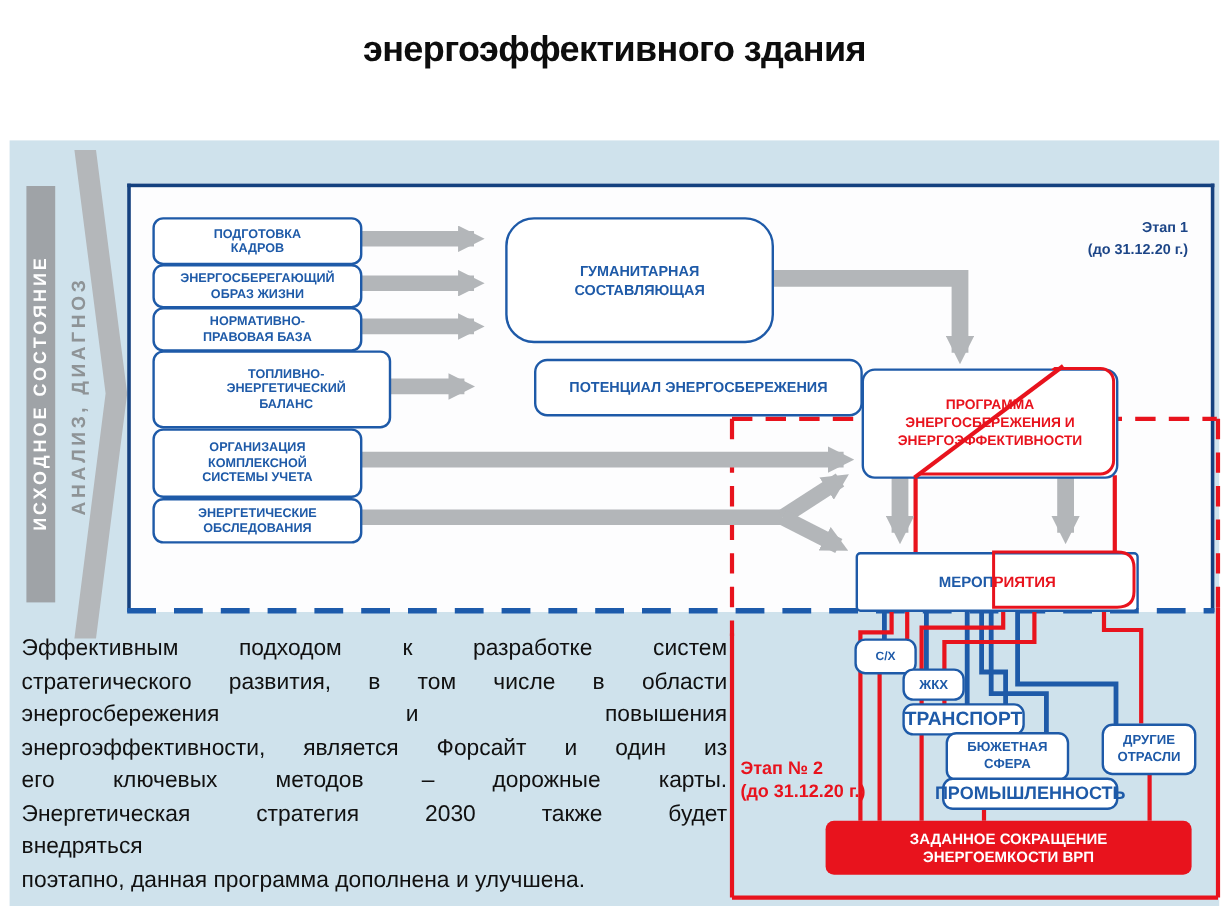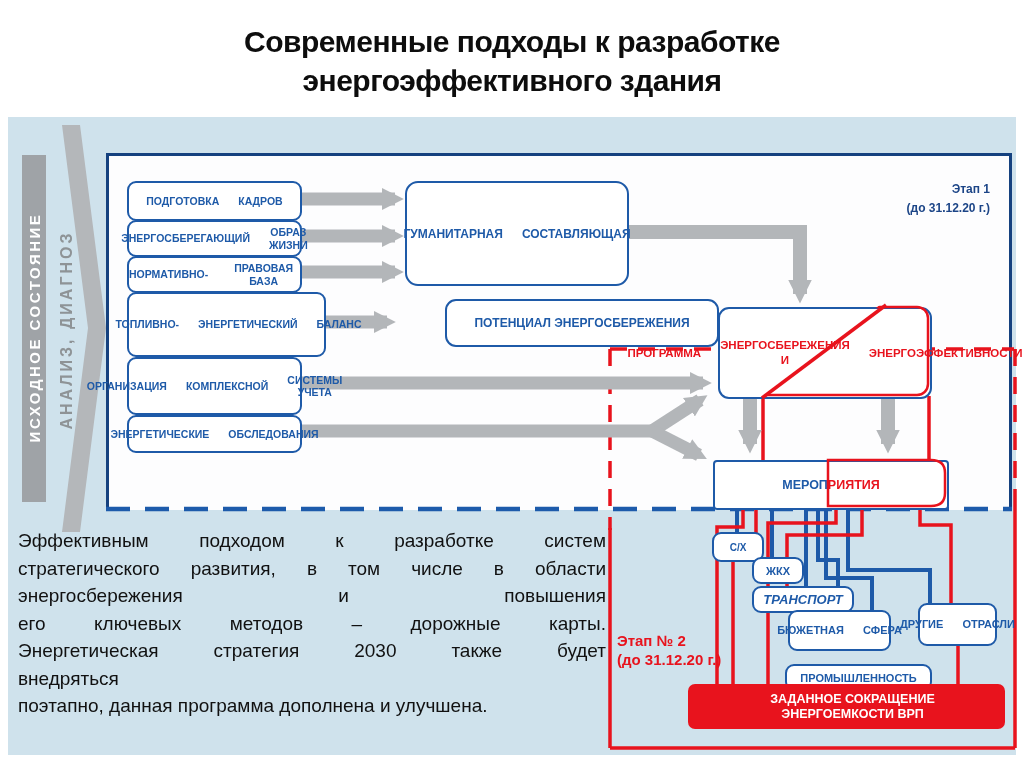--- a/index.html
+++ b/index.html
@@ -15,66 +15,65 @@
   .vtext{position:absolute;transform:rotate(-90deg);transform-origin:center;white-space:nowrap;
          text-align:center;z-index:2;}
   .state-label{left:-146px;top:319px;width:360px;color:#ffffff;font-weight:bold;font-size:15px;letter-spacing:2.5px;}
   .analysis-label{left:-113px;top:321px;width:360px;color:#8e9396;font-weight:bold;font-size:16px;letter-spacing:3px;}
   .chevron{position:absolute;left:0;top:0;width:1024px;height:767px;z-index:1;pointer-events:none;}
   
   .container1{position:absolute;left:106px;top:153px;width:900px;height:354px;background:#fdfdfe;
               border:3px solid #15417f;border-bottom:none;z-index:1;}
   
   .bluebox{position:absolute;background:#ffffff;border:2px solid #1e5aa8;border-radius:9px;
-           display:flex;flex-direction:row;align-items:center;justify-content:center;
-           color:#1e5aa8;font-weight:bold;text-align:center;z-index:3;gap:19px;}
+           display:flex;flex-direction:column;align-items:center;justify-content:center;
+           color:#1e5aa8;font-weight:bold;text-align:center;z-index:3;}
   .bluebox span{display:block;}
   .inbox{left:127px;width:171px;font-size:10.5px;line-height:12.5px;}
   .b1{top:181px;height:36px;}
   .b2{top:220px;height:33px;}
   .b3{top:256px;height:33px;}
   .b4{top:292px;height:61px;padding-left:24px;}
   .b5{top:357px;height:54px;}
   .b6{top:415px;height:34px;}
-  .human{left:405px;top:181px;width:220px;height:101px;font-size:12px;line-height:16px;border-radius:13px;border-width:2.5px;}
+  .human{left:421px;top:181px;width:220px;height:101px;font-size:12px;line-height:16px;border-radius:24px;border-width:2.5px;}
   .potential{left:397px;top:299px;width:270px;height:44px;font-size:12px;border-radius:11px;border-width:2.5px;margin-left:48px;}
   .program{left:718px;top:307px;width:210px;height:88px;font-size:11.5px;line-height:15px;
            color:#e8131d;border-color:#1e5aa8;border-radius:11px;border-width:2.5px;}
   .measures{left:713px;top:460px;width:232px;height:46px;font-size:12.5px;border-radius:4px;border-width:2.5px;flex-direction:row;gap:0;}
   .measures .mleft{color:#1e5aa8;}
   .measures .mright{color:#e8131d;display:inline;}
   .sx{left:712px;top:532px;width:48px;height:26px;font-size:10px;}
   .zhkh{left:752px;top:557px;width:48px;height:23px;font-size:11px;}
-  .transport{left:752px;top:586px;width:98px;height:23px;font-size:13px;font-style:italic;}
+  .transport{left:752px;top:586px;width:98px;height:23px;font-size:16px;}
   .budget{left:788px;top:610px;width:99px;height:37px;font-size:11px;line-height:13.5px;}
-  .industry{left:785px;top:648px;width:143px;height:23px;font-size:11px;margin-top:16px;}
+  .industry{left:785px;top:648px;width:143px;height:23px;font-size:15px;}
   .other{left:918px;top:603px;width:75px;height:39px;font-size:11px;line-height:13.5px;}
   .target{position:absolute;left:688px;top:684px;width:305px;height:45px;background:#e8131d;border-radius:7px;
           display:flex;flex-direction:column;align-items:center;justify-content:center;
-          color:#ffffff;font-weight:bold;font-size:12.5px;line-height:15px;text-align:center;z-index:3;padding-left:12px;}
+          color:#ffffff;font-weight:bold;font-size:12.5px;line-height:15px;text-align:center;z-index:3;}
   
   .stage1-label{position:absolute;left:850px;top:180px;width:140px;text-align:right;color:#1c4587;
                 font-weight:bold;font-size:12px;line-height:19px;z-index:3;}
   .stage2-label{position:absolute;left:617px;top:631px;width:120px;text-align:left;color:#e8131d;
                 font-weight:bold;font-size:15px;line-height:19px;z-index:3;}
   
   .para{position:absolute;left:18px;top:527px;width:588px;color:#111111;font-size:19px;line-height:27.5px;z-index:3;}
   .para .jline{text-align:justify;text-align-last:justify;}
   .para .pline{text-align:left;}
   
   .svg-under{position:absolute;left:0;top:0;z-index:2;pointer-events:none;}
   .svg-over{position:absolute;left:0;top:0;z-index:4;pointer-events:none;}
 </style>
 </head>
 <body>
 
 <div id="slide">
 
   <div class="title">
-    <div>Современные подходы к разработке</div>
     <div>энергоэффективного здания</div>
   </div>
 
   <div class="panel"></div>
 
   <div class="rail"></div>
   <div class="vtext state-label">ИСХОДНОЕ СОСТОЯНИЕ</div>
   <div class="vtext analysis-label">АНАЛИЗ, ДИАГНОЗ</div>
 
   <svg class="chevron" viewBox="0 0 1024 767">
@@ -207,20 +206,21 @@
 
   <div class="target">
     <span>ЗАДАННОЕ СОКРАЩЕНИЕ</span>
     <span>ЭНЕРГОЕМКОСТИ ВРП</span>
   </div>
 
   <div class="para">
     <div class="jline">Эффективным подходом к разработке систем</div>
     <div class="jline">стратегического развития, в том числе в области</div>
     <div class="jline">энергосбережения и повышения</div>
+    <div class="jline">энергоэффективности, является Форсайт и один из</div>
     <div class="jline">его ключевых методов – дорожные карты.</div>
     <div class="jline">Энергетическая стратегия 2030 также будет</div>
     <div class="pline">внедряться</div>
     <div class="pline">поэтапно, данная программа дополнена и улучшена.</div>
   </div>
 
   <svg class="svg-over" width="1024" height="767" viewBox="0 0 1024 767">
     <defs>
       <clipPath id="clipProgRight">
         <polygon points="758,402 886,300 950,300 950,402"></polygon>

